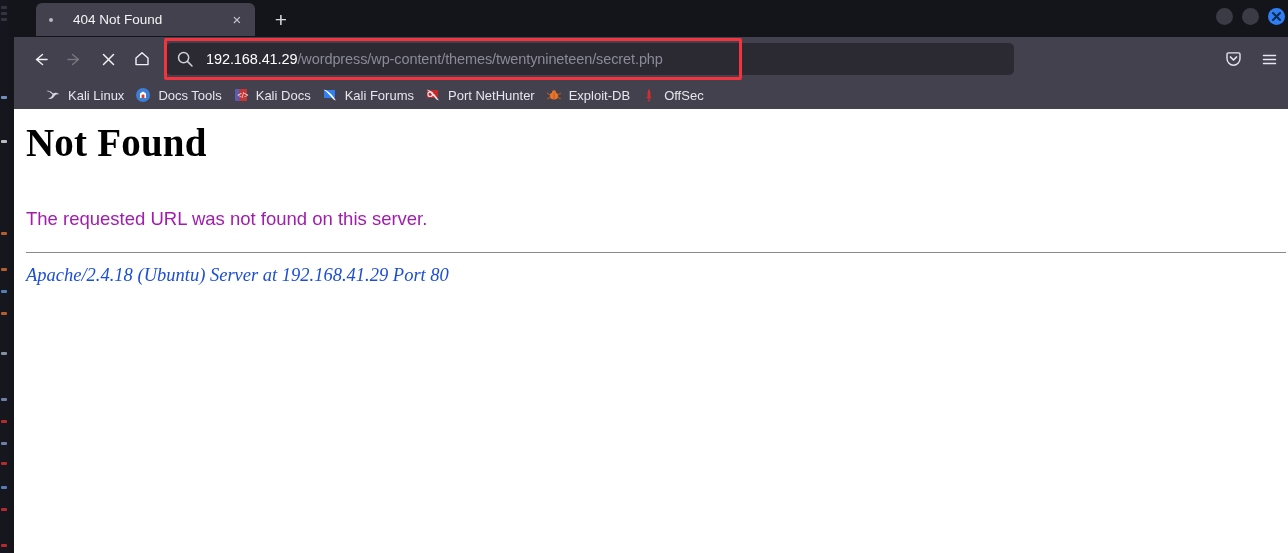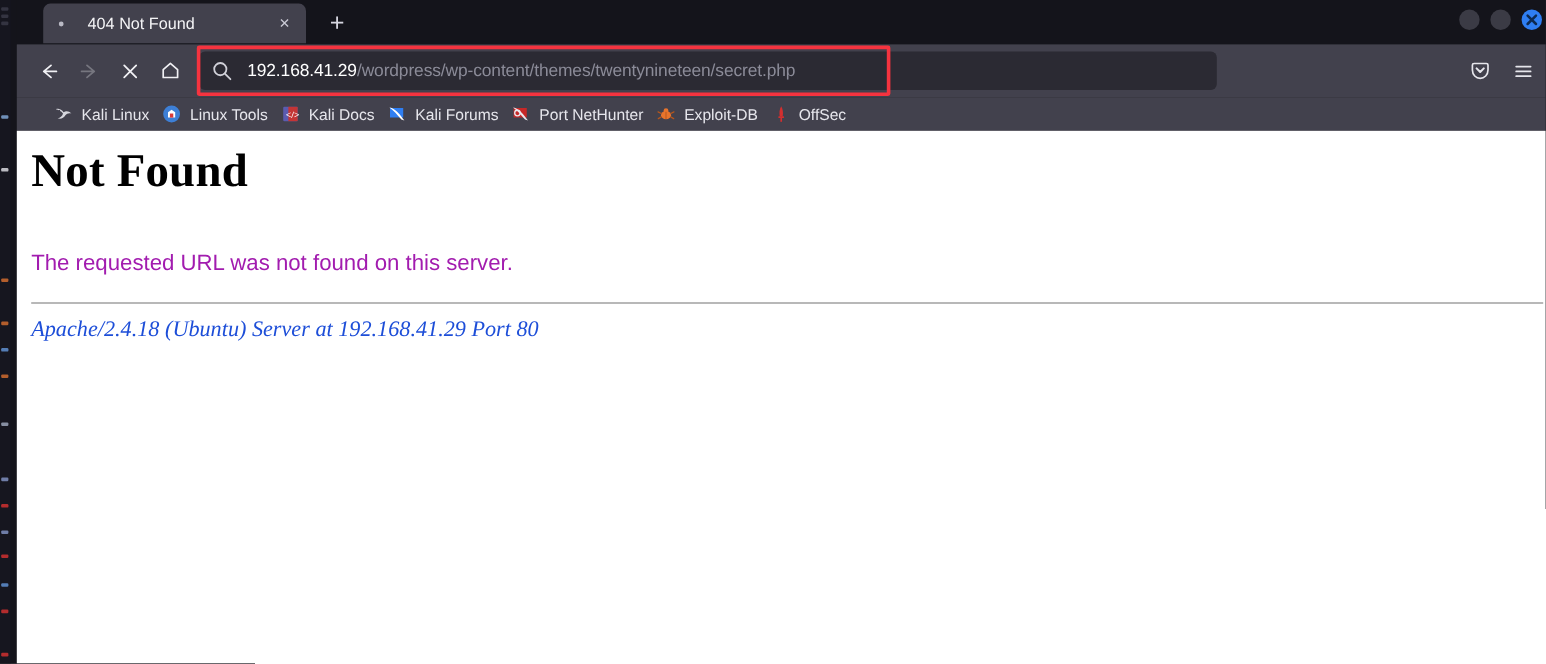--- a/index.html
+++ b/index.html
@@ -223,21 +223,21 @@
         </svg>
         <span class="bm-label">Kali Linux</span>
       </div>
 
       <div class="bm">
         <svg class="bm-ico" viewBox="0 0 16 16">
           <circle cx="8" cy="8" r="7" fill="#3d7fd6"></circle>
           <path d="M5 11 L5 6.5 L8 4.5 L11 6.5 L11 11 Z" fill="#ffffff"></path>
           <rect x="6.6" y="7.6" width="2.8" height="3.4" fill="#d93a3a"></rect>
         </svg>
-        <span class="bm-label">Linux Tools</span>
+        <span class="bm-label">Docs Tools</span>
       </div>
 
       <div class="bm">
         <svg class="bm-ico" viewBox="0 0 16 16">
           <rect x="2" y="2" width="12" height="12" rx="1" fill="#5b5bb0"></rect>
           <rect x="6.3" y="2" width="7.7" height="12" fill="#c43535"></rect>
           <text x="9.9" y="11.4" font-size="8" font-weight="bold" fill="#ffffff" text-anchor="middle" font-family="Liberation Serif, serif">&lt;/&gt;</text>
         </svg>
         <span class="bm-label">Kali Docs</span>
       </div>

